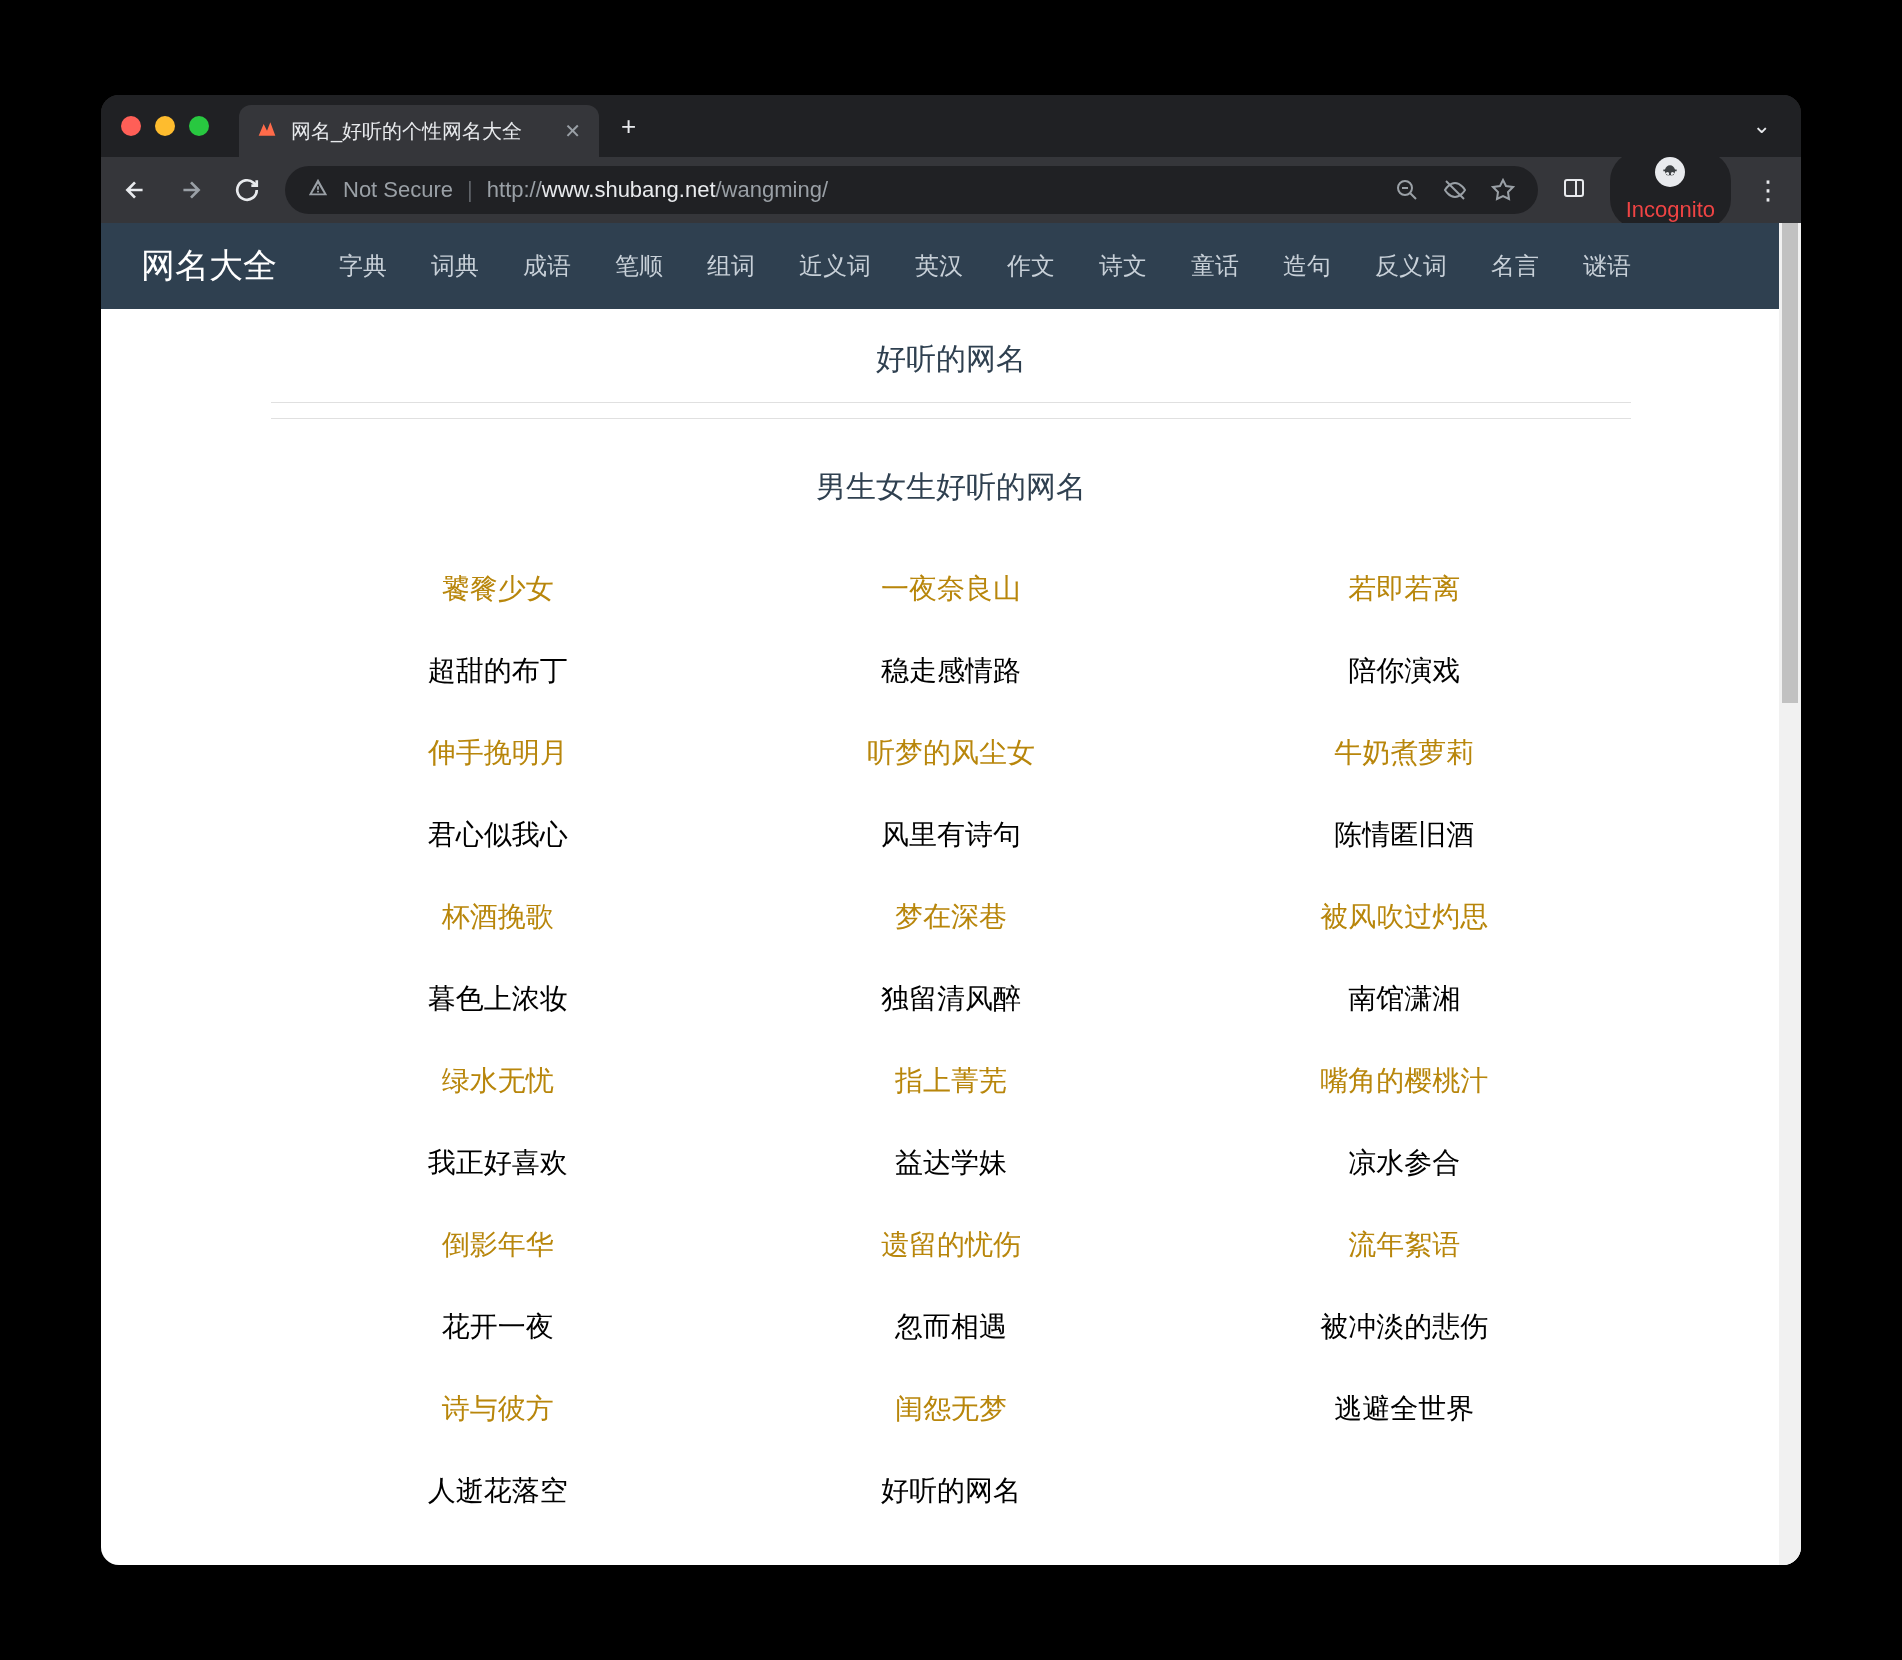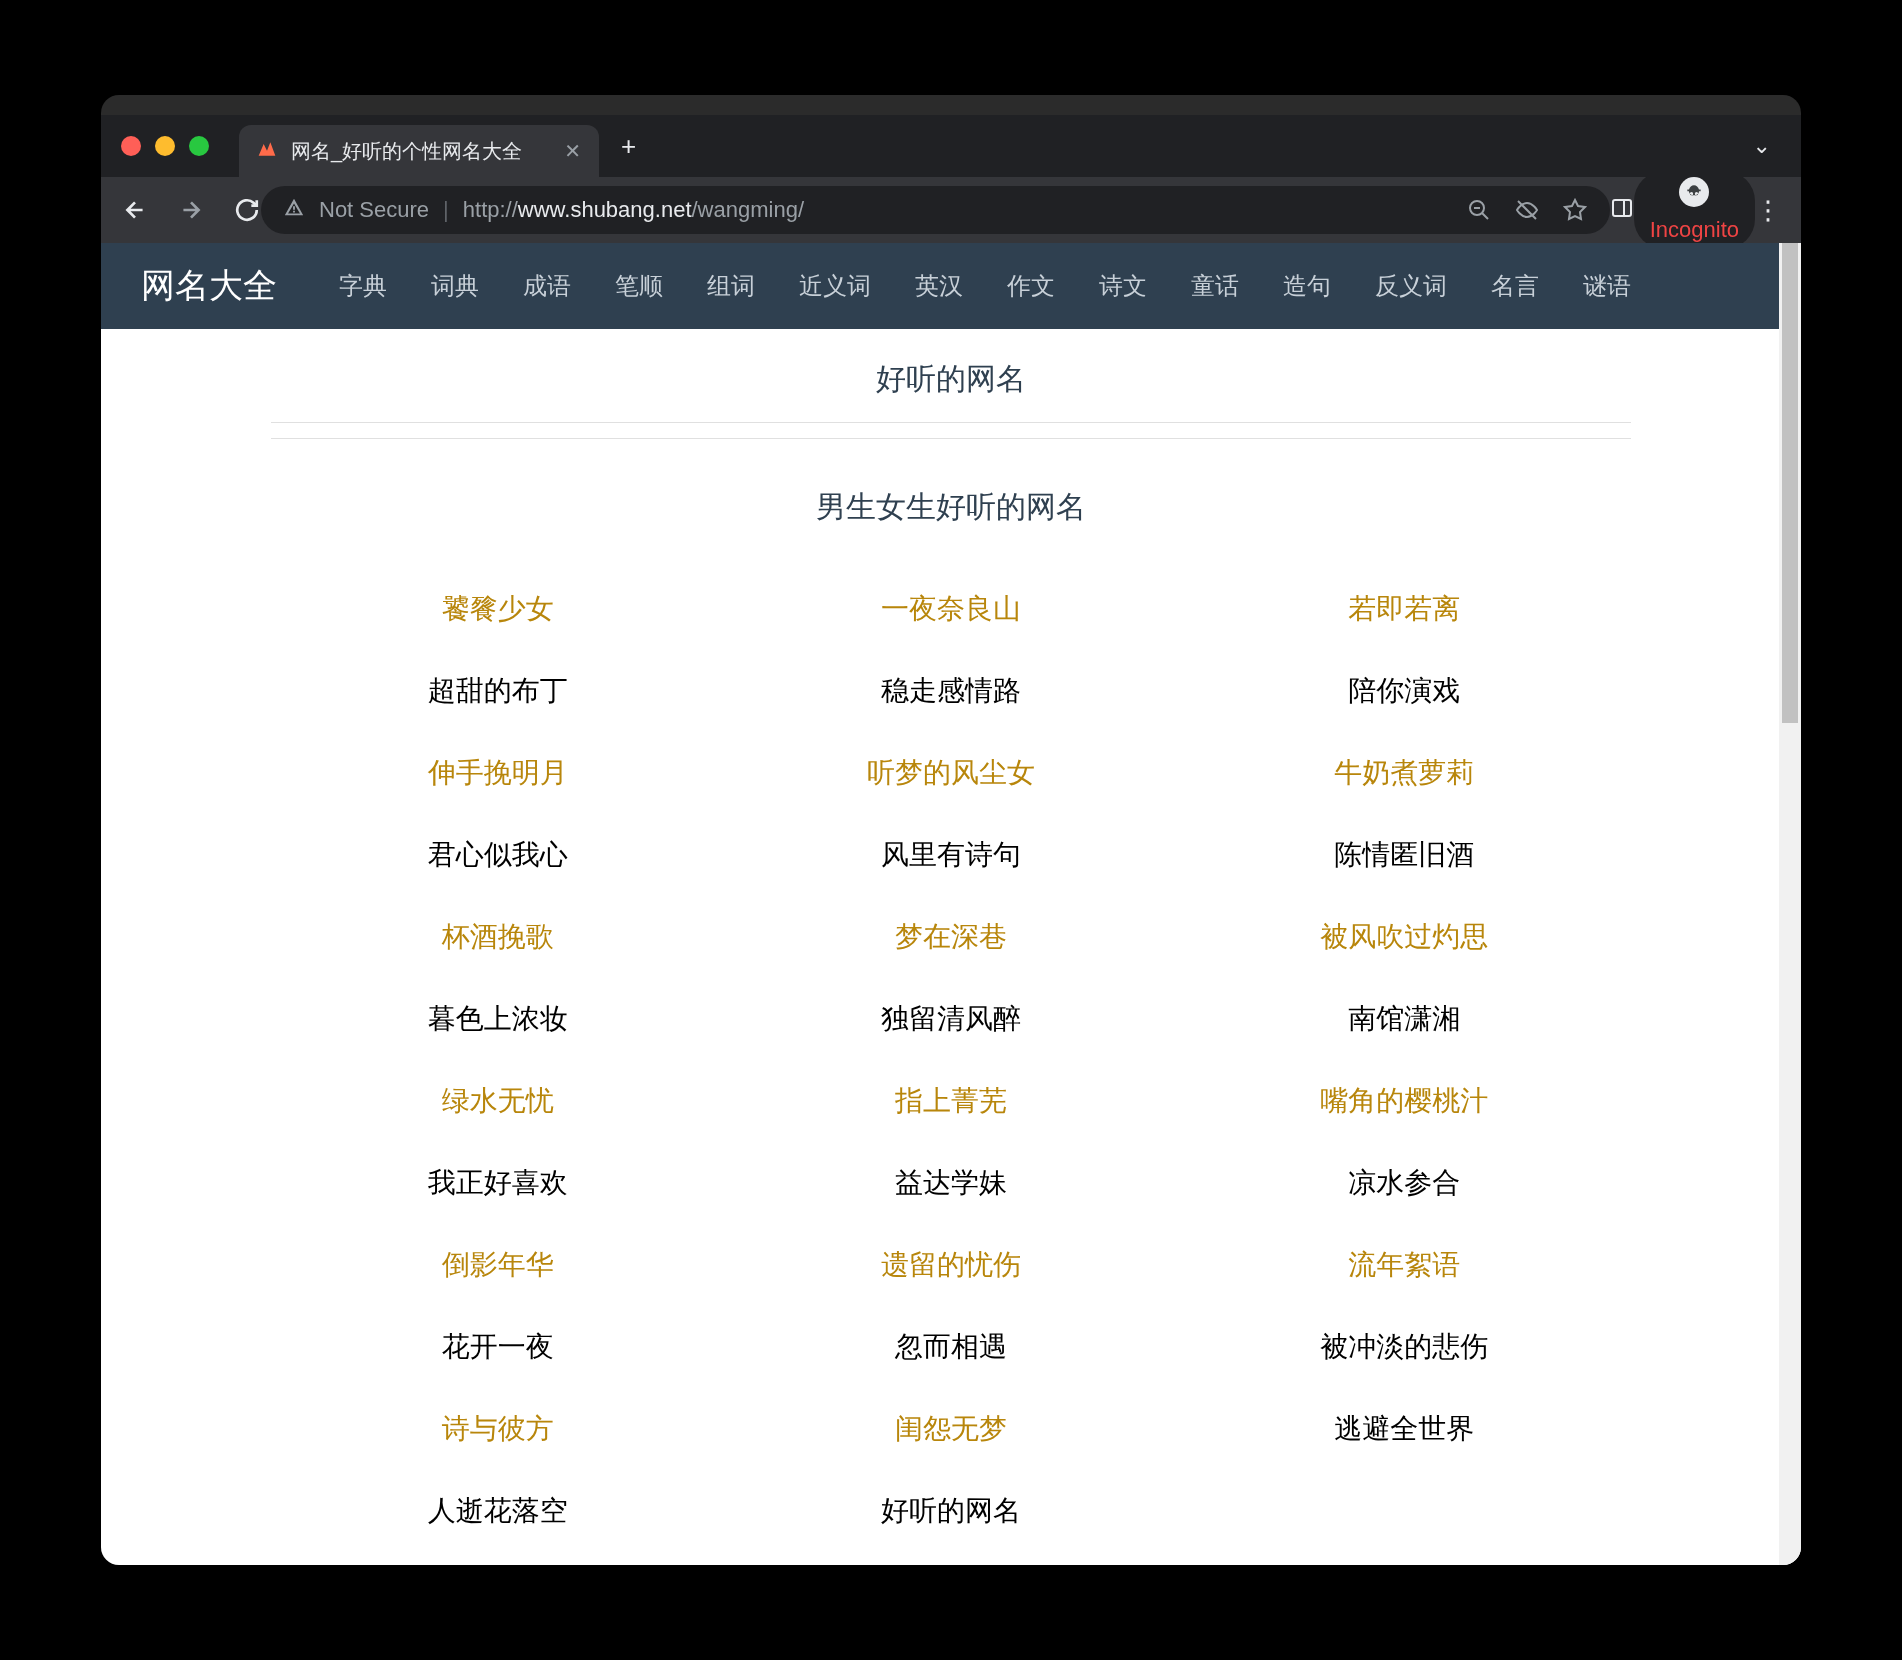--- a/index.html
+++ b/index.html
@@ -22,21 +22,20 @@
       display: flex;
       flex-direction: column;
     }
     .tab-bar {
       height: 62px;
       background: #202124;
       display: flex;
       align-items: center;
       padding-left: 20px;
       position: relative;
-      margin-top: 20px;
     }
     .win-controls { display: flex; gap: 14px; margin-right: 30px; }
     .dot { width: 20px; height: 20px; border-radius: 50%; }
     .dot.red { background: #ff5f57; }
     .dot.yellow { background: #febc2e; }
     .dot.green { background: #28c840; }
     .tab {
       background: #35363a;
       height: 52px;
       border-radius: 12px 12px 0 0;
@@ -52,20 +51,21 @@
     .tab .close { color: #9aa0a6; font-size: 20px; margin-left: auto; cursor: pointer; }
     .new-tab { color: #e8eaed; font-size: 26px; margin-left: 22px; cursor: pointer; }
     .tab-right { margin-left: auto; margin-right: 30px; color: #e8eaed; font-size: 22px; }
     
     .addr-bar {
       height: 66px;
       background: #35363a;
       display: flex;
       align-items: center;
       padding: 0 20px;
+      gap: 24px;
     }
     .nav-icons { display: flex; gap: 28px; color: #9aa0a6; }
     .nav-icons .ico { width: 28px; height: 28px; display:flex; align-items:center; justify-content:center; cursor:pointer; }
     .nav-icons .back, .nav-icons .reload { color: #e8eaed; }
     .addr-field {
       flex: 1;
       background: #202124;
       border-radius: 30px;
       height: 48px;
       display: flex;

